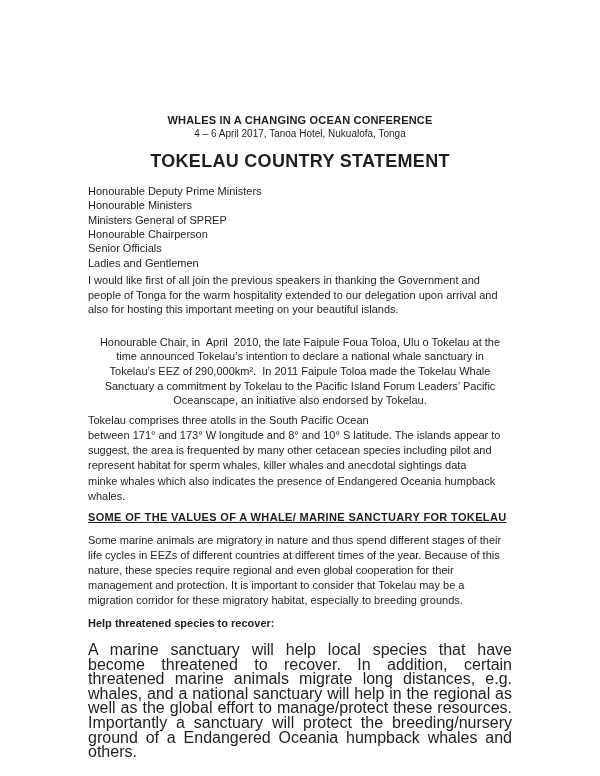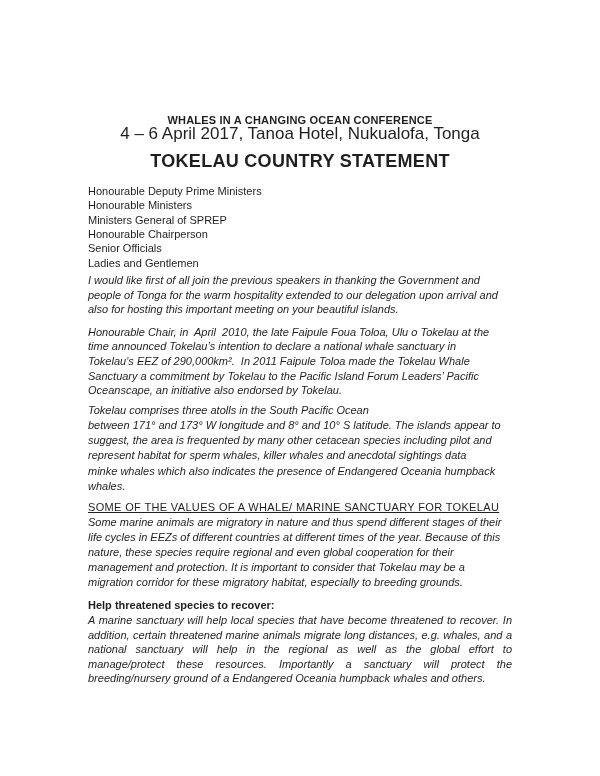--- a/index.html
+++ b/index.html
@@ -25,65 +25,64 @@
     width: 424px;
   }
   .center { text-align: center; }
   .conf-title {
     font-size: 11px;
     font-weight: bold;
     line-height: 14px;
     letter-spacing: 0.2px;
   }
   .conf-details {
-    font-size: 17px;
+    font-size: 10px;
     line-height: 14px;
     text-align: center;
   }
   .statement-title {
     margin-top: 11px;
     font-size: 18px;
     font-weight: bold;
     line-height: 18px;
     letter-spacing: 0.3px;
   }
   .salutations {
     margin-top: 14px;
     font-size: 11px;
     line-height: 14.33px;
   }
   .para {
     font-size: 11px;
     line-height: 14.6px;
-    font-style: italic;
   }
   .line { display: block; white-space: pre; }
   .p-intro   { margin-top: 3px; }
-  .p-history { margin-top: 8px; }
+  .p-history { margin-top: 18px; text-align: center; }
   .p-geo     { margin-top: 5px; line-height: 15.2px; }
   .section-heading {
     margin-top: 6px;
     font-size: 11px;
-    font-weight: normal;
+    font-weight: bold;
     line-height: 15px;
     letter-spacing: 0.35px;
     text-decoration: underline;
     white-space: pre;
   }
   .sub-heading {
     font-size: 11px;
     font-weight: bold;
     white-space: pre;
   }
   .sub-conserve { margin-top: 3px; line-height: 15px; }
-  .p-conserve   { margin-top: 0px; line-height: 15px; }
+  .p-conserve   { margin-top: 8px; line-height: 15px; }
   .sub-recover  { margin-top: 8px; line-height: 14px; }
   .p-recover {
-    margin-top: 1px;
-    font-size: 11px;
+    margin-top: 13px;
+    font-size: 16px;
     line-height: 14.6px;
     text-align: justify;
   }
 </style>
 </head>
 <body>
 
 <div class="page">
   <div class="content">
 

